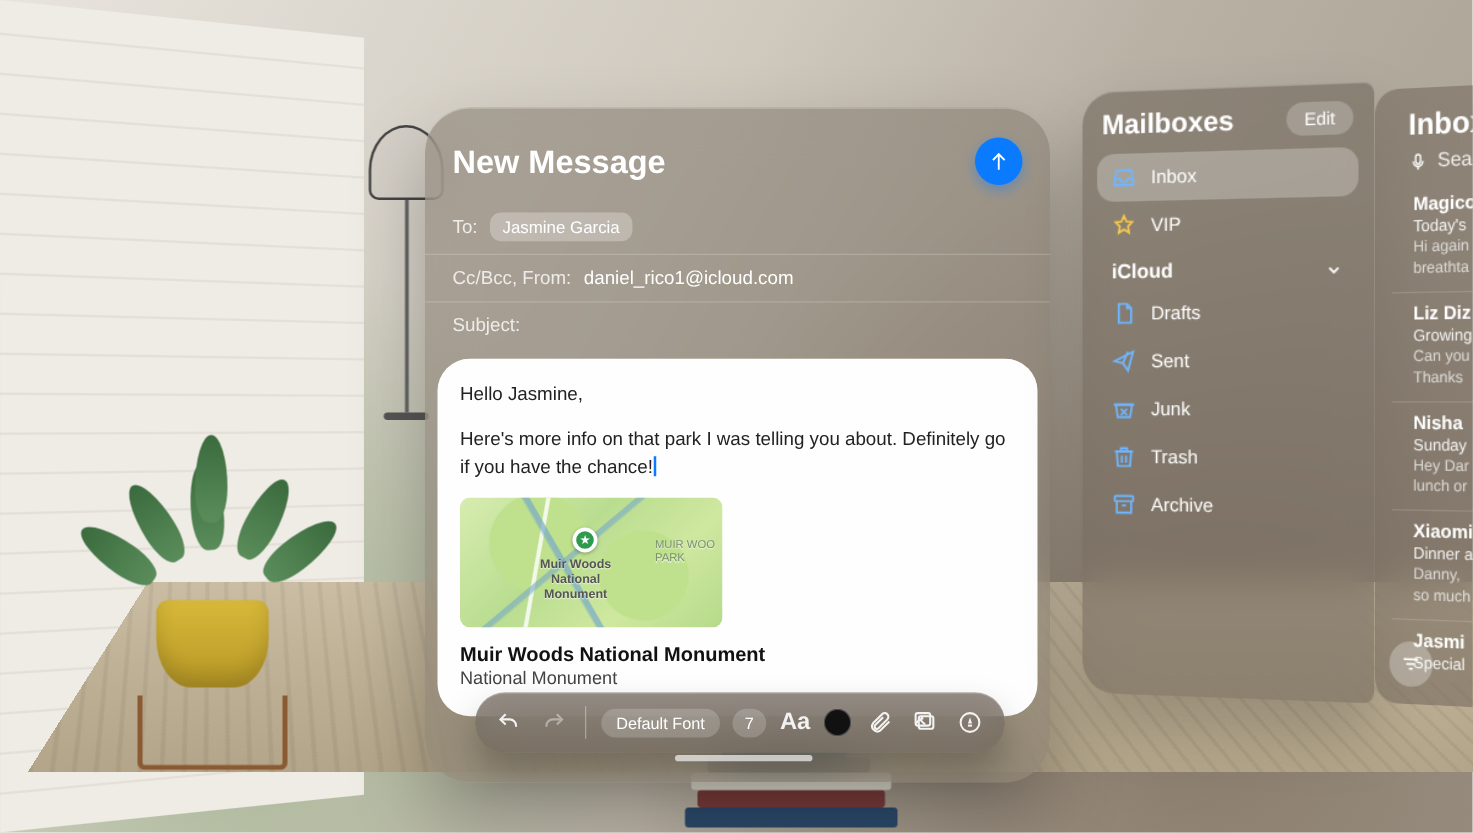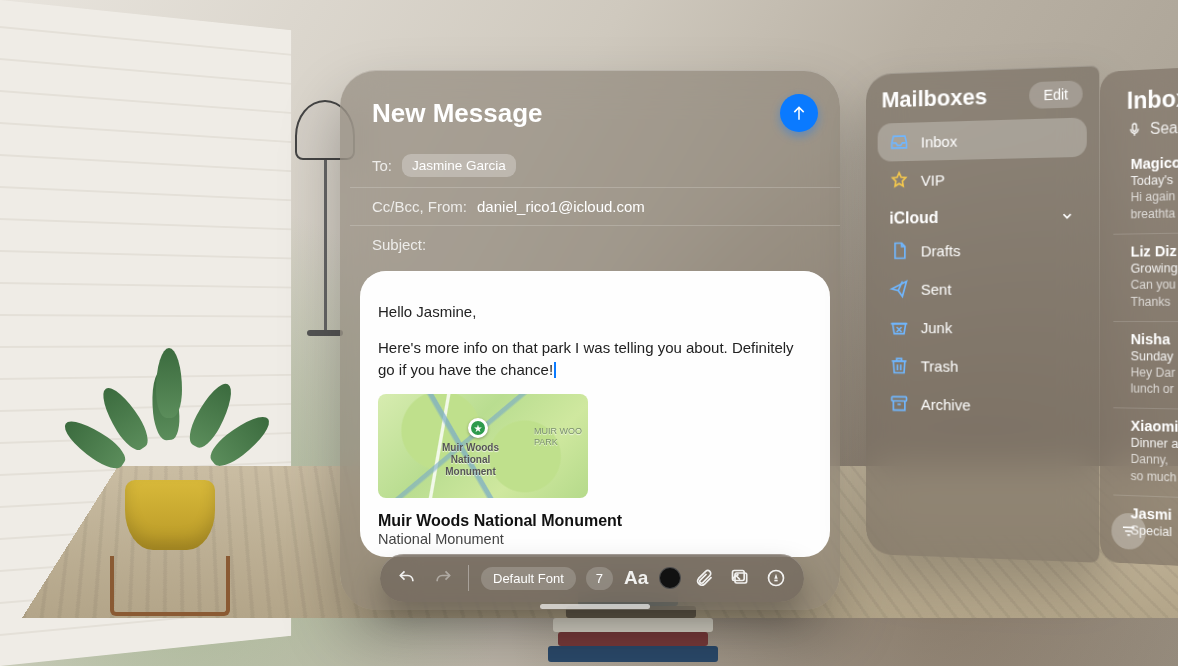--- a/index.html
+++ b/index.html
@@ -38,44 +38,44 @@
   .books { position:absolute; left:44%; bottom:4px; width:230px; height:80px;}
   .books div{ position:absolute; border-radius:3px;}
   .bk1{left:30px;bottom:0;width:170px;height:16px;background:#2b4a6b;}
   .bk2{left:40px;bottom:16px;width:150px;height:14px;background:#7a3b3b;}
   .bk3{left:35px;bottom:30px;width:160px;height:14px;background:#e0dccf;}
   .bk4{left:48px;bottom:44px;width:130px;height:12px;background:#6b6151;}
   .bk5{left:60px;bottom:56px;width:100px;height:14px;background:#3b5a6b;}
 
   
   .compose {
-    position:absolute; left:340px; top:70px; width:500px; height:540px;
+    position:absolute; left:340px; top:86px; width:500px; height:540px;
     border-radius:36px;
     background: rgba(130,120,108,0.55);
     backdrop-filter: blur(20px);
     box-shadow: 0 30px 60px rgba(0,0,0,.25), inset 0 1px 0 rgba(255,255,255,.25);
     color:#fff;
-    padding:20px 0 0 10px;
+    padding:20px 0 0 0;
     overflow:hidden;
   }
   .compose-header { display:flex; align-items:center; justify-content:space-between; padding:4px 22px 12px 22px;}
   .compose-title { font-size:26px; font-weight:700; color:#fff;}
   .send-btn { width:38px; height:38px; border-radius:50%; background:#0a7aff; display:flex; align-items:center; justify-content:center; box-shadow:0 4px 10px rgba(10,122,255,.4);}
   .send-btn svg{width:18px;height:18px;fill:#fff;}
   .field-row { padding:10px 22px; font-size:15px; color:rgba(255,255,255,.9); border-bottom:1px solid rgba(255,255,255,.18); display:flex; gap:10px; align-items:center;}
   .field-label { color:rgba(255,255,255,.8);text-align:right; }
   .chip { background:rgba(255,255,255,.28); color:#fff; font-size:13.5px; padding:4px 10px; border-radius:9px;}
   .field-value { color:#fff;}
   .body-card {
     margin:8px 10px 0 10px; background:#fefefe; color:#222;
     border-radius:26px; height:286px; padding:18px 18px 14px 18px; overflow:hidden;
     box-shadow: inset 0 1px 0 rgba(255,255,255,.6);
   }
   .body-text { font-size:15px; line-height:1.45; }
-  .body-text p { margin-bottom:14px;margin-top:12px; }
+  .body-text p { margin-bottom:14px; }
   .map-thumb { width:210px; height:104px; border-radius:8px; overflow:hidden; margin:2px 0 14px 0; position:relative;
     background:
       radial-gradient(circle at 30% 35%, #bfe08c 0 24%, transparent 25%),
       radial-gradient(circle at 70% 60%, #bfe08c 0 22%, transparent 23%),
       linear-gradient(135deg, #d7ecb0, #b9dd90 40%, #cfe89f 70%, #b5da8a);
   }
   .map-thumb::before{content:"";position:absolute;inset:0;
     background:
      linear-gradient(60deg, transparent 40%, rgba(120,170,200,.7) 41% 42.5%, transparent 43%),
      linear-gradient(-40deg, transparent 55%, rgba(120,170,200,.6) 56% 57.5%, transparent 58%),

